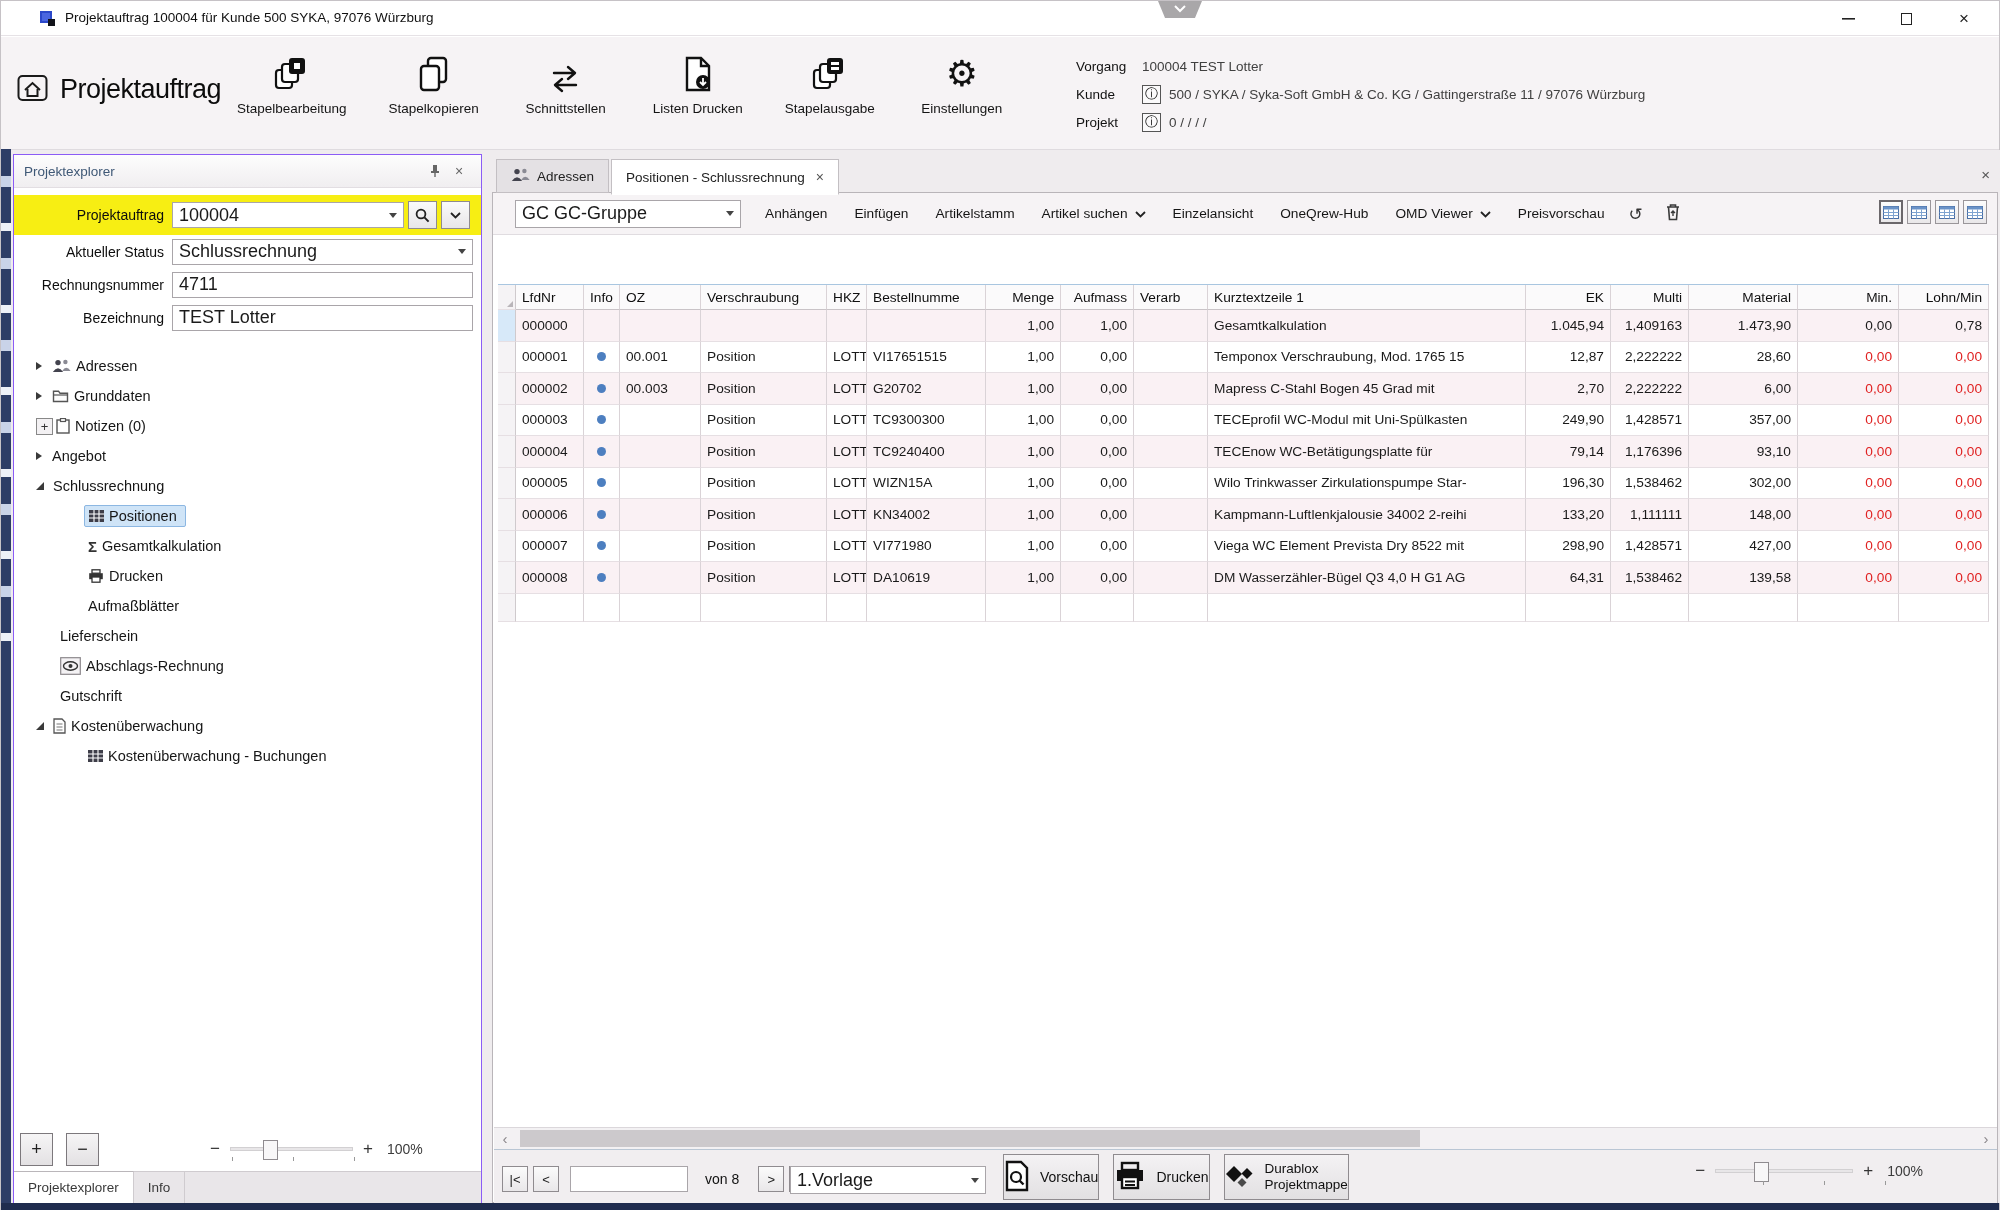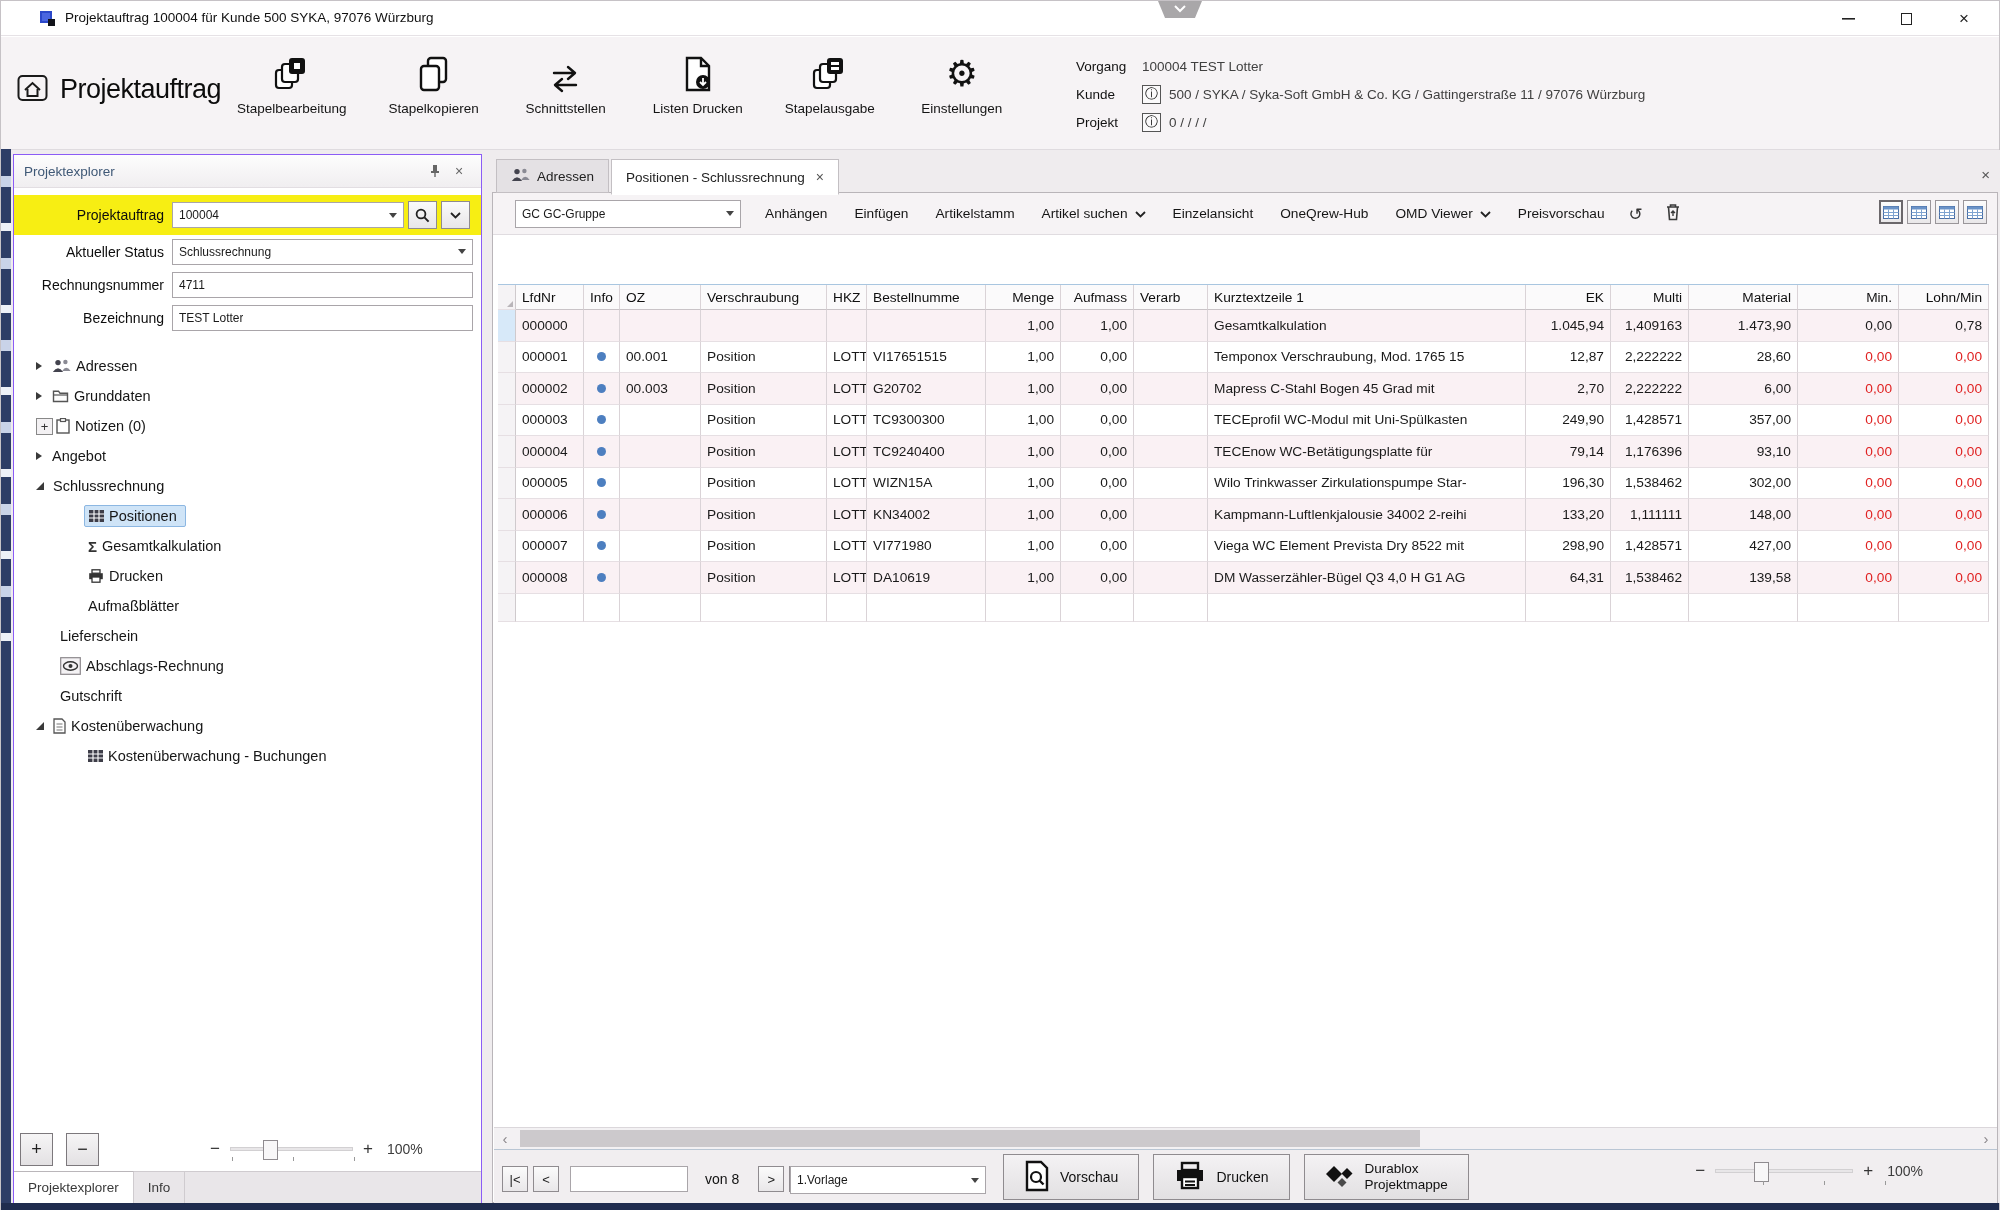--- a/index.html
+++ b/index.html
@@ -50,21 +50,21 @@
     border-bottom:1px solid #e2dee2; display:flex; align-items:center; padding:0 10px; }
   #explorer-title { color:#3f5876; font-size:13.5px; }
   #explorer-header .spacer { flex:1; }
   .hdr-ico { width:24px; height:20px; display:flex; align-items:center; justify-content:center; color:#666; font-size:14px; }
 
   #explorer-fields { position:absolute; left:0; top:40px; width:100%; }
   .field-row { position:relative; height:33px; display:flex; align-items:center; padding-left:6px; }
   .field-row.highlight { background:#f7ee13; height:40px; }
   .field-label { width:152px; text-align:right; padding-right:8px; font-size:14px; color:#0d0d0d; white-space:nowrap; }
   .combo, .textbox { background:#fff; border:1px solid #a9a5a9; height:26px; display:flex; align-items:center;
-    padding:0 6px; font-size:12px; position:relative; }
+    padding:0 6px; font-size:18px; position:relative; }
   .combo .caret { margin-left:auto; width:0; height:0; border-left:4.5px solid transparent; border-right:4.5px solid transparent; border-top:5px solid #444; }
   .combo-val { white-space:nowrap; overflow:hidden; }
   .sq-btn { width:29px; height:28px; border:1px solid #8f8b8f; background:linear-gradient(#fafafa,#e8e6e8);
     display:flex; align-items:center; justify-content:center; margin-left:4px; }
 
   
   #tree { position:absolute; left:0; top:196px; width:100%; }
   .tree-item { height:30px; display:flex; align-items:center; font-size:14.5px; color:#161616; position:relative; }
   .exp-collapsed { width:0; height:0; border-top:4.5px solid transparent; border-bottom:4.5px solid transparent; border-left:6.5px solid #3a3a3a; }
   .exp-expanded { width:0; height:0; border-bottom:8px solid #3a3a3a; border-left:8px solid transparent; }
@@ -139,21 +139,21 @@
   #hscroll .spacer { flex:1; }
   #main-bottom2 { position:absolute; left:1px; top:957px; width:1503px; height:53px; background:#f1eef0; }
   #pager { position:absolute; left:9px; top:964px; height:44px; display:flex; align-items:center; gap:5px; }
   .pg-btn { min-width:26px; height:26px; border:1px solid #8f8b8f; background:linear-gradient(#fbfbfb,#e9e7e9);
     display:flex; align-items:center; justify-content:center; font-size:13px; color:#222; padding:0 4px; }
   #page-input { width:118px; height:26px; border:1px solid #a9a5a9; background:#fff; margin:0 6px; }
   #pager-of { margin:0 14px 0 6px; color:#111; font-size:14px; }
   #template-combo { position:absolute; left:297px; top:973px; width:196px; }
   #footer-buttons { position:absolute; left:510px; top:961px; display:flex; gap:14px; }
   .foot-btn { height:46px; border:1px solid #8f8b8f; background:linear-gradient(#f4f2f4,#e2e0e2);
-    display:flex; align-items:center; gap:10px; padding:0 20px; font-size:14px; color:#111; }
+    display:flex; align-items:center; gap:10px; padding:0 0; font-size:14px; color:#111; }
   .foot-btn .two-line { line-height:1.15; font-size:13.5px; }
   #main-zoom { right:74px; top:968px; position:absolute; }
 
   .combo-sm { height:28px; }
 
   
   [data-interactable] { }
 </style>
 </head>
 <body>

